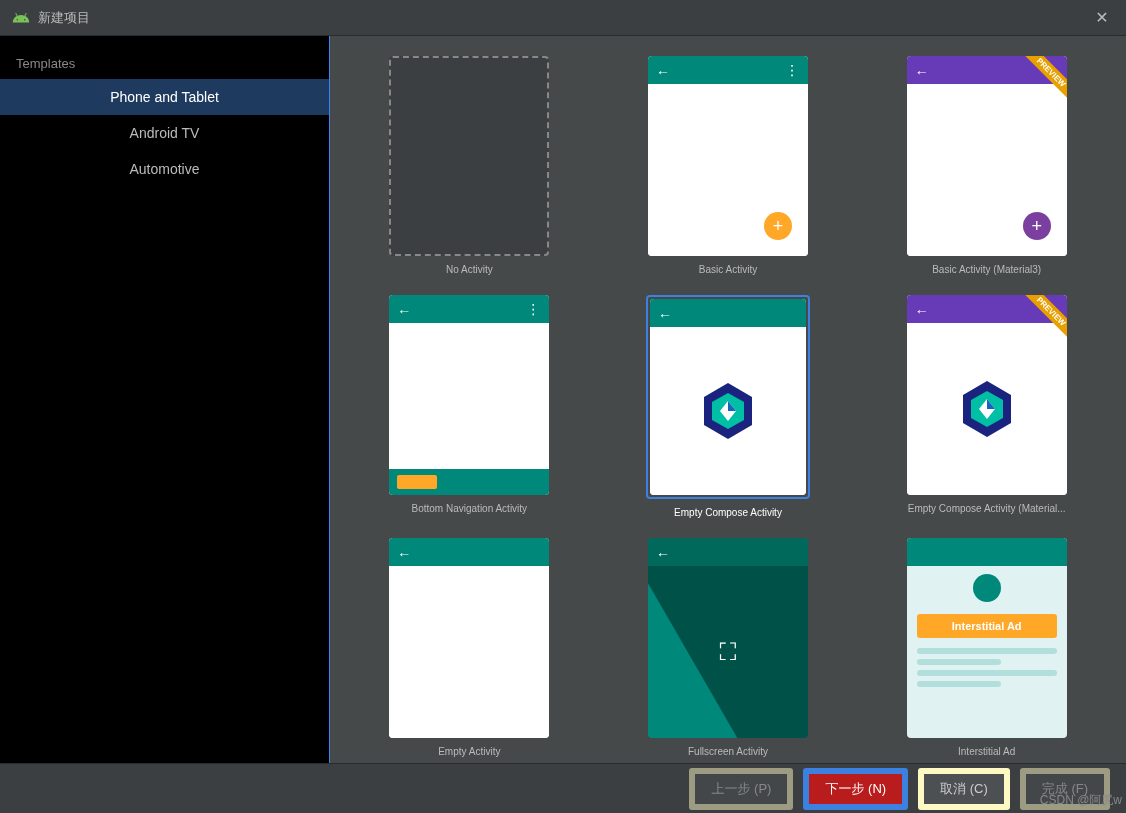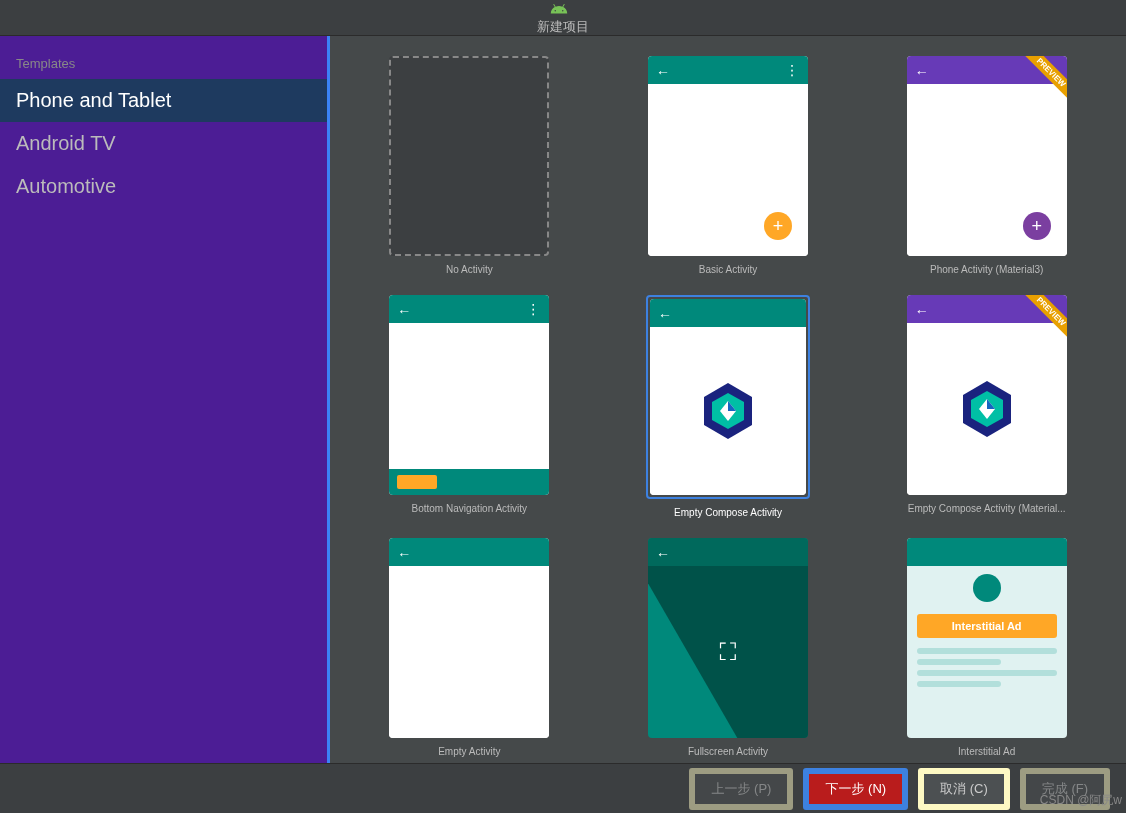--- a/index.html
+++ b/index.html
@@ -15,21 +15,20 @@
 
     
     .title-bar {
       background: #3c3f41;
       height: 36px;
       display: flex;
       align-items: center;
       padding: 0 12px;
       border-bottom: 1px solid #2b2b2b;
       flex-shrink: 0;
-      flex-direction: column;
     }
     .title-bar-icon {
       width: 18px;
       height: 18px;
       margin-right: 8px;
     }
     .title-bar-text {
       color: #bbbbbb;
       font-size: 13px;
     }
@@ -48,36 +47,37 @@
     
     .main-content {
       display: flex;
       flex: 1;
       overflow: hidden;
     }
 
     
     .sidebar {
       width: 330px;
-      background: #4c1d95;
-      border-right: 3px solid #3b82f6;
+      background: #000000;
+      border-right: 1px solid #3b82f6;
       padding-top: 8px;
       flex-shrink: 0;
     }
     .sidebar-section-label {
       color: #888;
       font-size: 13px;
       padding: 12px 16px 8px 16px;
       font-weight: 500;
     }
     .sidebar-item {
       padding: 10px 16px;
       cursor: pointer;
       color: #bbbbbb;
-      font-size: 20px;
+      font-size: 14px;
+      text-align: center;
     }
     .sidebar-item.active {
       background: #1e3a5f;
       color: #ffffff;
     }
 
     
     .template-area {
       flex: 1;
       background: #45494a;
@@ -392,21 +392,21 @@
             <span class="topbar-dots">⋮</span>
           </div>
           <div class="phone-body" style="height: 172px; background: white;">
             <div class="fab fab-purple">+</div>
           </div>
 
           <div class="preview-badge">
             <div class="preview-badge-inner">PREVIEW</div>
           </div>
         </div>
-        <div class="template-label">Phone Activity (Material3)</div>
+        <div class="template-label">Basic Activity (Material3)</div>
       </div>
 
       <div class="template-item">
         <div class="phone-card" style="position:relative;">
           <div class="phone-topbar teal">
             <span class="topbar-back">←</span>
             <span class="topbar-dots">⋮</span>
           </div>
           <div style="background: white; height: 146px;"></div>
           <div class="bottom-nav">

